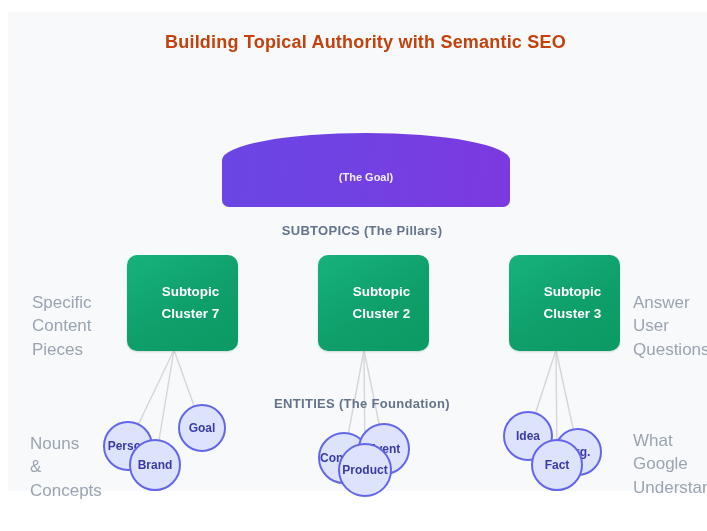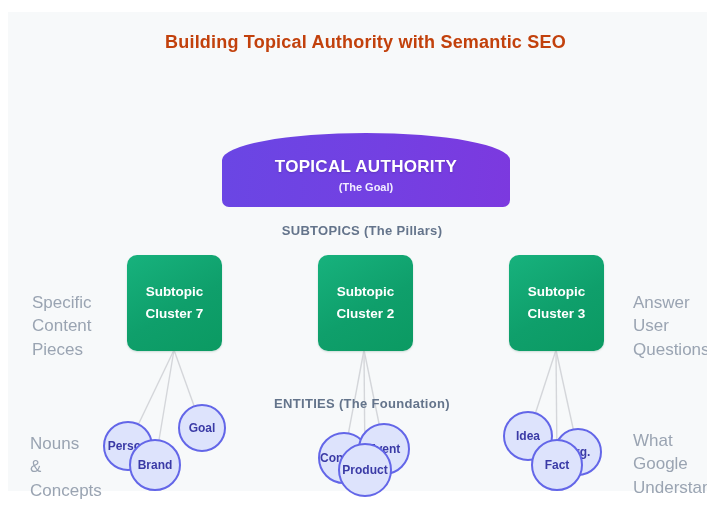--- a/index.html
+++ b/index.html
@@ -60,20 +60,21 @@
   .cluster-box {
     position: absolute;
     top: 255px; width: 95px; height: 96px;
     background: linear-gradient(150deg, #17b27d 0%, #0f9f6b 55%, #0b9a62 100%);
     border-radius: 10px;
     display: flex; flex-direction: column;
     align-items: center; justify-content: center;
     color: #ffffff; font-size: 13.5px; font-weight: 700;
     line-height: 1.65; text-align: center;
     box-shadow: 0 1px 2px rgba(10,90,60,0.18);
+    padding-left: 16px;
   }
   .cluster-1 { left: 127px; }
   .cluster-2 { left: 318px; }
   .cluster-3 { left: 509px; }
   .entity {
     position: absolute;
     border-radius: 50%;
     background: #dde3fc;
     border: 2.5px solid #6366e8;
     box-sizing: border-box;
@@ -106,21 +107,20 @@
     <line x1="174" y1="350" x2="202" y2="428"></line>
     <line x1="364" y1="350" x2="344" y2="457"></line>
     <line x1="364" y1="350" x2="384" y2="448"></line>
     <line x1="364" y1="350" x2="365" y2="469"></line>
     <line x1="556" y1="350" x2="528" y2="436"></line>
     <line x1="556" y1="350" x2="578" y2="451"></line>
     <line x1="556" y1="350" x2="557" y2="464"></line>
   </svg>
 
   <div class="arch">
-    <div class="arch-title">TOPICAL AUTHORITY</div>
     <div class="arch-sub">(The Goal)</div>
   </div>
 
   <div class="section-label subtopics">SUBTOPICS (The Pillars)</div>
 
   <div class="cluster-box cluster-1">
     <span>Subtopic</span>
     <span>Cluster 7</span>
   </div>
   <div class="cluster-box cluster-2">

